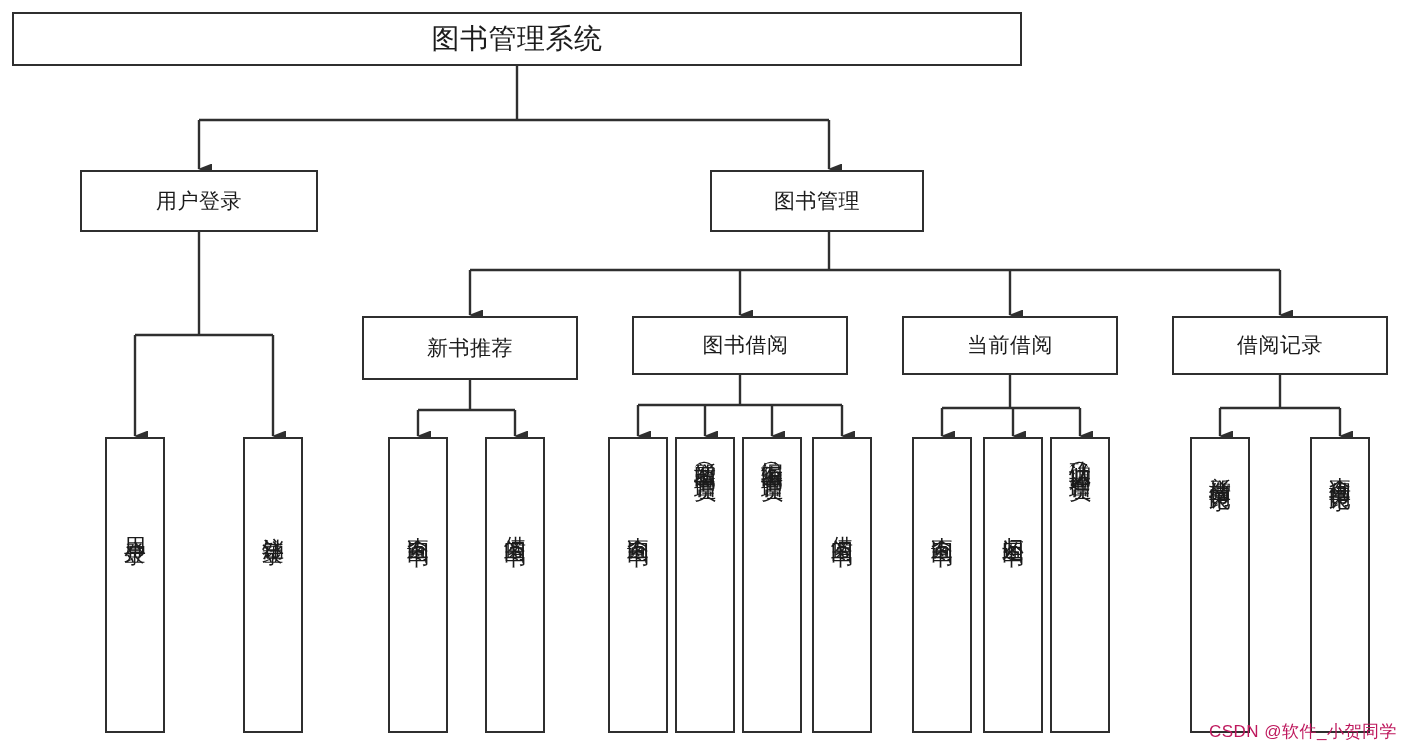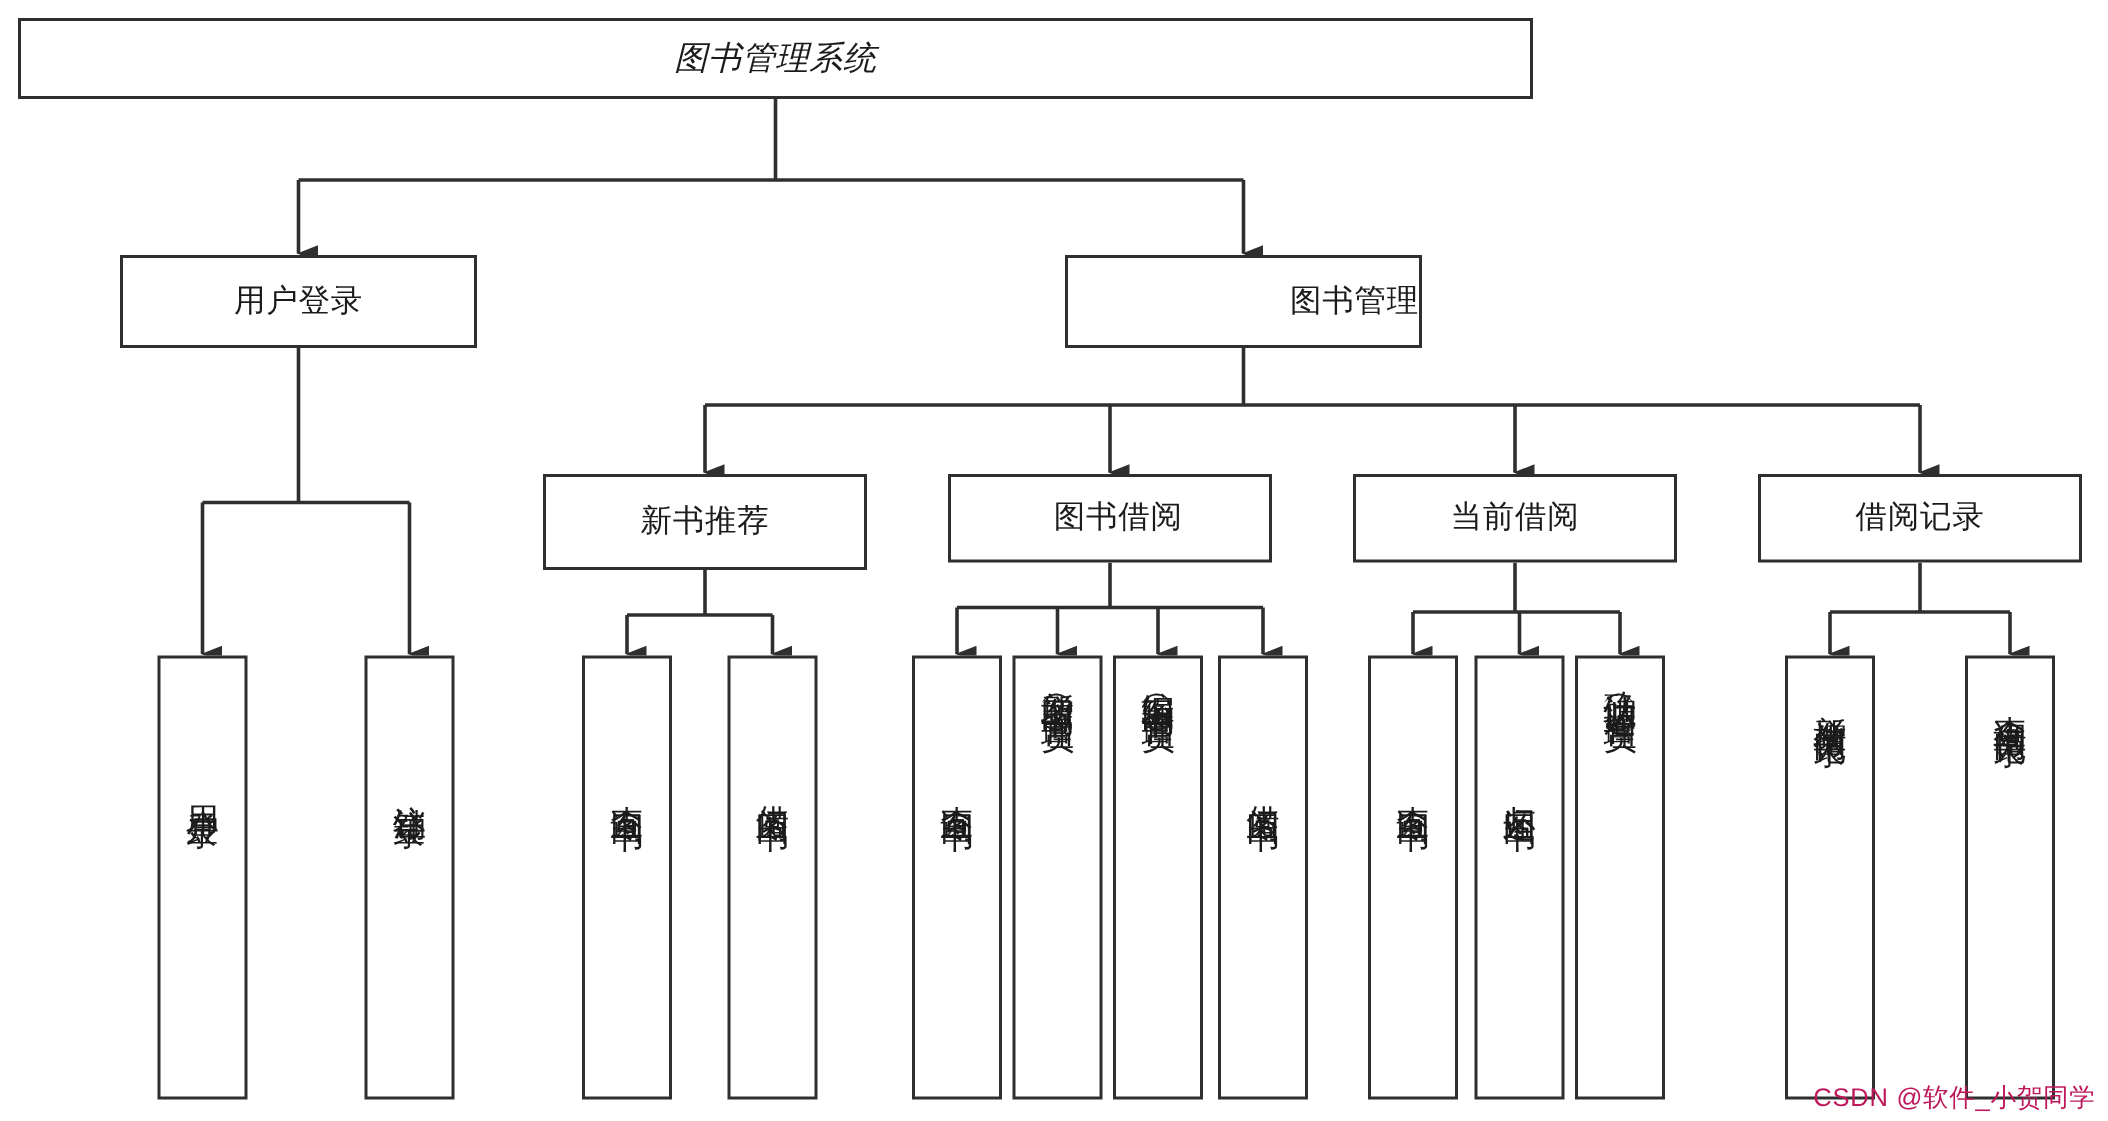--- a/index.html
+++ b/index.html
@@ -40,22 +40,21 @@
     text-align: center;
     line-height: 1.18;
     white-space: nowrap;
   }
   
   .node.h .node-label {
     font-size: 21px;
     letter-spacing: 0.5px;
   }
   .node.root .node-label {
-    font-size: 22px;
-    font-style: italic;
+    font-size: 28px;
   }
   
   .node.v {
     align-items: flex-start;
     justify-content: center;
     padding-top: 0;
   }
   .node.v .node-label {
     font-size: 22px;
     writing-mode: vertical-rl;
@@ -128,21 +127,21 @@
       </g>
   </svg>
 
   <div id="node-layer">
       <div class="node h root" style="left: 12px; top: 12px; width: 1010px; height: 54px;">
         <span class="node-label">图书管理系统</span>
       </div>
       <div class="node h" style="left: 80px; top: 170px; width: 238px; height: 62px;">
         <span class="node-label">用户登录</span>
       </div>
-      <div class="node h" style="left: 710px; top: 170px; width: 238px; height: 62px; justify-content: flex-end;">
+      <div class="node h" style="left: 710px; top: 170px; width: 214px; height: 62px;">
         <span class="node-label">图书管理</span>
       </div>
       <div class="node h" style="left: 362px; top: 316px; width: 216px; height: 64px;">
         <span class="node-label">新书推荐</span>
       </div>
       <div class="node h" style="left: 632px; top: 316px; width: 216px; height: 59px; padding-left: 11px;">
         <span class="node-label">图书借阅</span>
       </div>
       <div class="node h" style="left: 902px; top: 316px; width: 216px; height: 59px; justify-content: center;">
         <span class="node-label">当前借阅</span>

